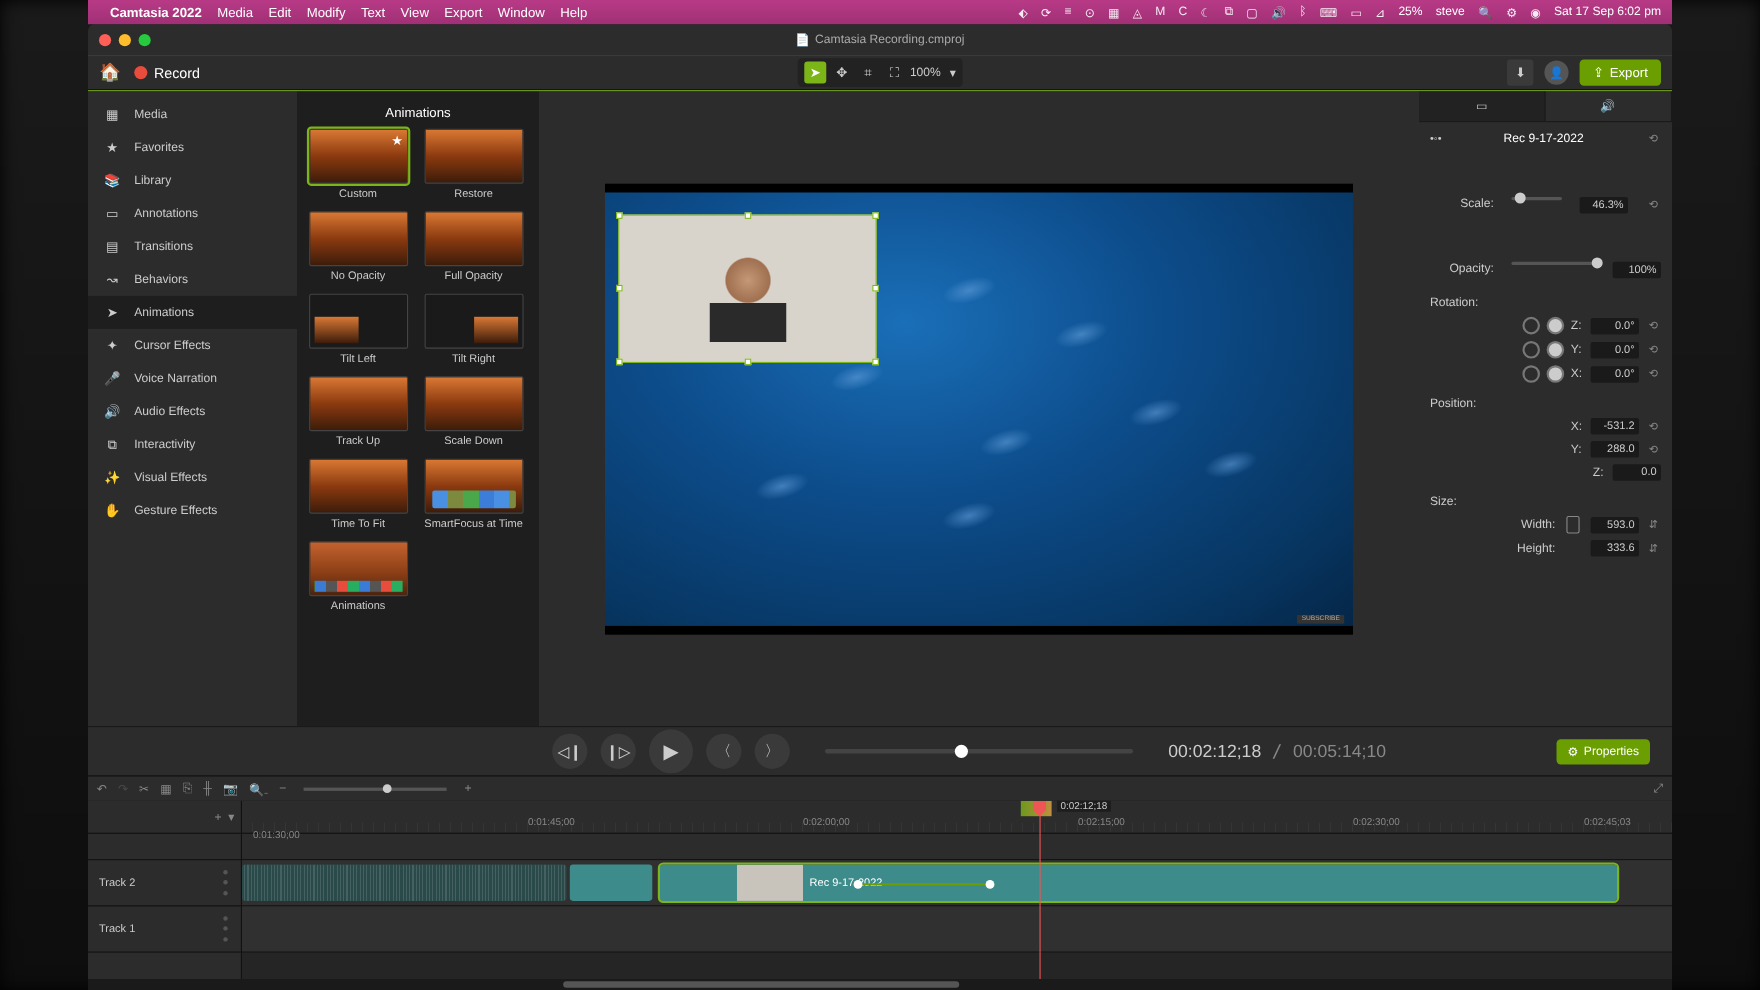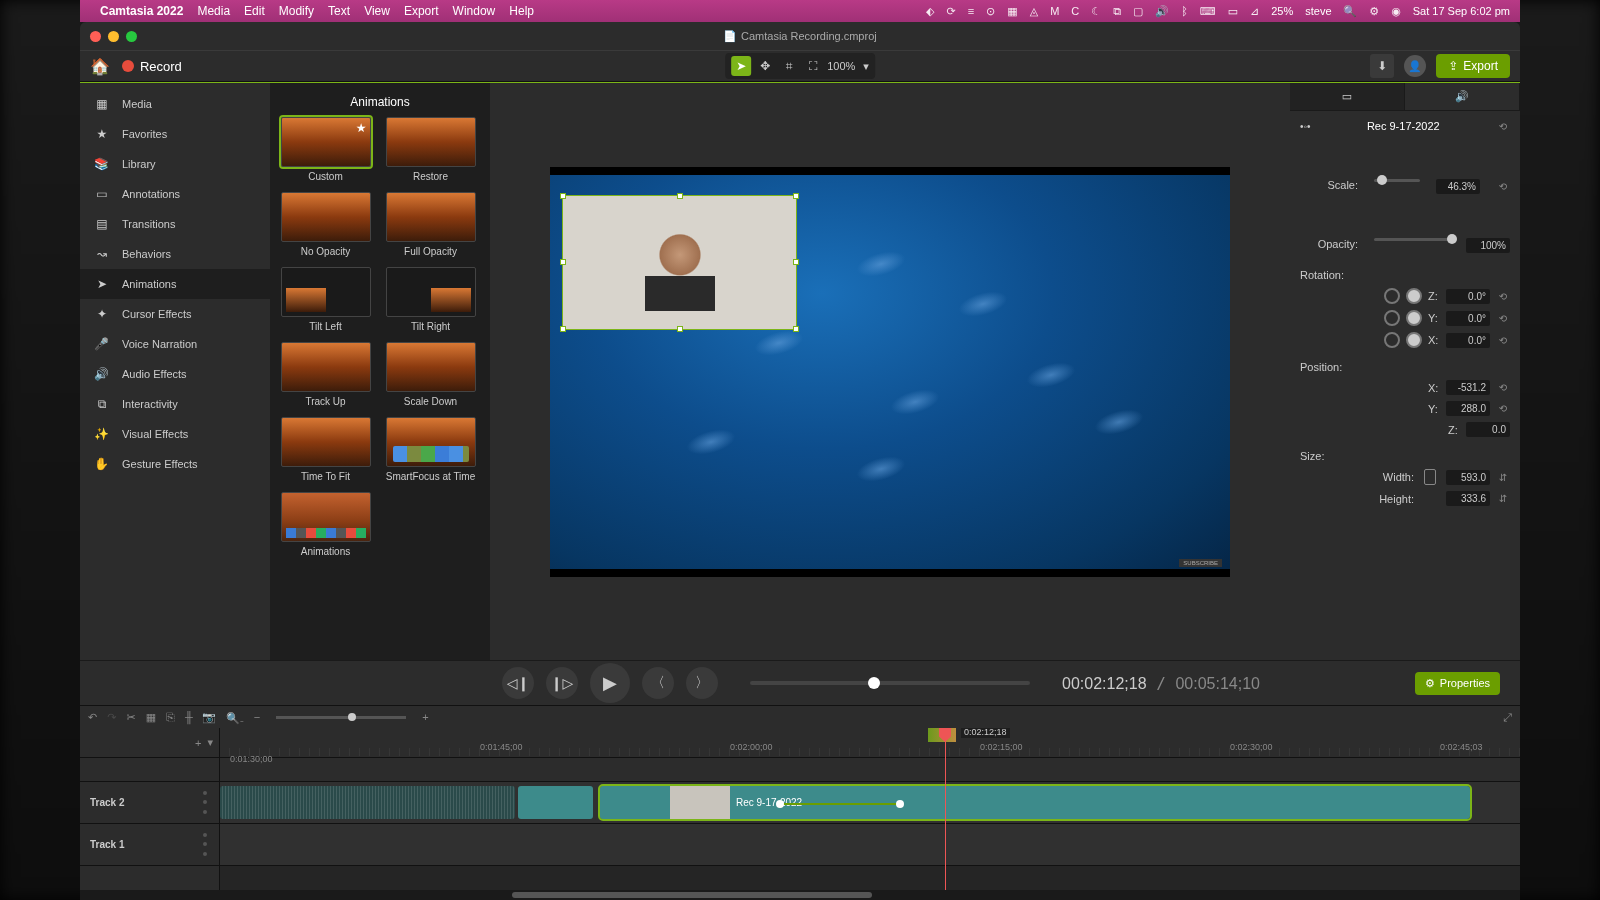--- a/index.html
+++ b/index.html
@@ -104,21 +104,21 @@
 
 
 .timeline { height: 195px; background: #1e1e1e; border-top: 1px solid #111; display: flex; flex-direction: column; }
 .tl-toolbar { height: 22px; background: #2c2c2c; display: flex; align-items: center; padding: 0 8px; gap: 10px; color: #888; font-size: 11px; }
 .tl-toolbar .zoom-slider { width: 130px; height: 3px; background: #555; position: relative; margin: 0 6px; }
 .tl-toolbar .zoom-slider .knob { position: absolute; top: -3px; left: 55%; width: 8px; height: 8px; background: #ccc; border-radius: 50%; }
 .tl-toolbar .pop { margin-left: auto; }
 .tl-body { flex: 1; display: flex; position: relative; }
 .tl-left { width: 140px; background: #2c2c2c; border-right: 1px solid #111; display: flex; flex-direction: column; }
 .tl-left .ruler-spacer { height: 30px; border-bottom: 1px solid #111; display:flex; align-items:center; justify-content:flex-end; padding-right:6px; gap:6px; color:#888; font-size:11px;}
-.tl-left .track-head { height: 42px; border-bottom: 1px solid #111; display: flex; align-items: center; padding-left: 10px; color: #ccc; font-size: 10px; position:relative;font-weight:bold; }
+.tl-left .track-head { height: 42px; border-bottom: 1px solid #111; display: flex; align-items: center; padding-left: 10px; color: #ccc; font-size: 10px; position:relative; }
 .tl-left .track-head .dots { position:absolute; right:6px; top:6px; bottom:6px; width:10px; display:flex; flex-direction:column; justify-content:space-around; }
 .tl-left .track-head .dots span{ width:4px;height:4px;border-radius:50%;background:#555;}
 .tl-right { flex: 1; position: relative; overflow: hidden; background: #252525; }
 .ruler { height: 30px; background: #2c2c2c; border-bottom: 1px solid #111; position: relative; }
 .ruler .tick { position: absolute; top: 14px; color: #888; font-size: 9px; }
 .ruler .minor { position: absolute; top: 0; bottom: 0; background-image: repeating-linear-gradient(90deg, transparent 0 9px, #444 9px 10px); opacity: .4; width:100%; height:8px; top:20px;}
 .track-lane { height: 42px; border-bottom: 1px solid #111; position: relative; background: #303030; }
 .clip { position: absolute; top: 4px; bottom: 4px; background: #3d8b8b; border-radius: 3px; display: flex; align-items: center; overflow: hidden; }
 .clip.dim { background: #3a6b6b; }
 .clip.sel { outline: 2px solid #7cb518; }

